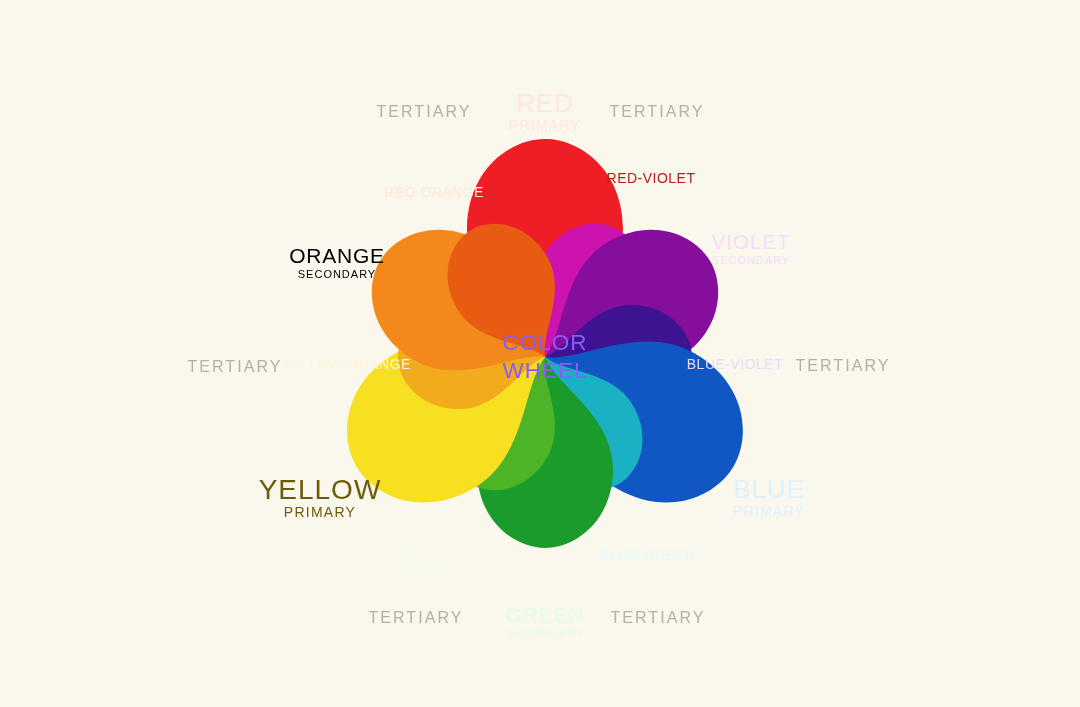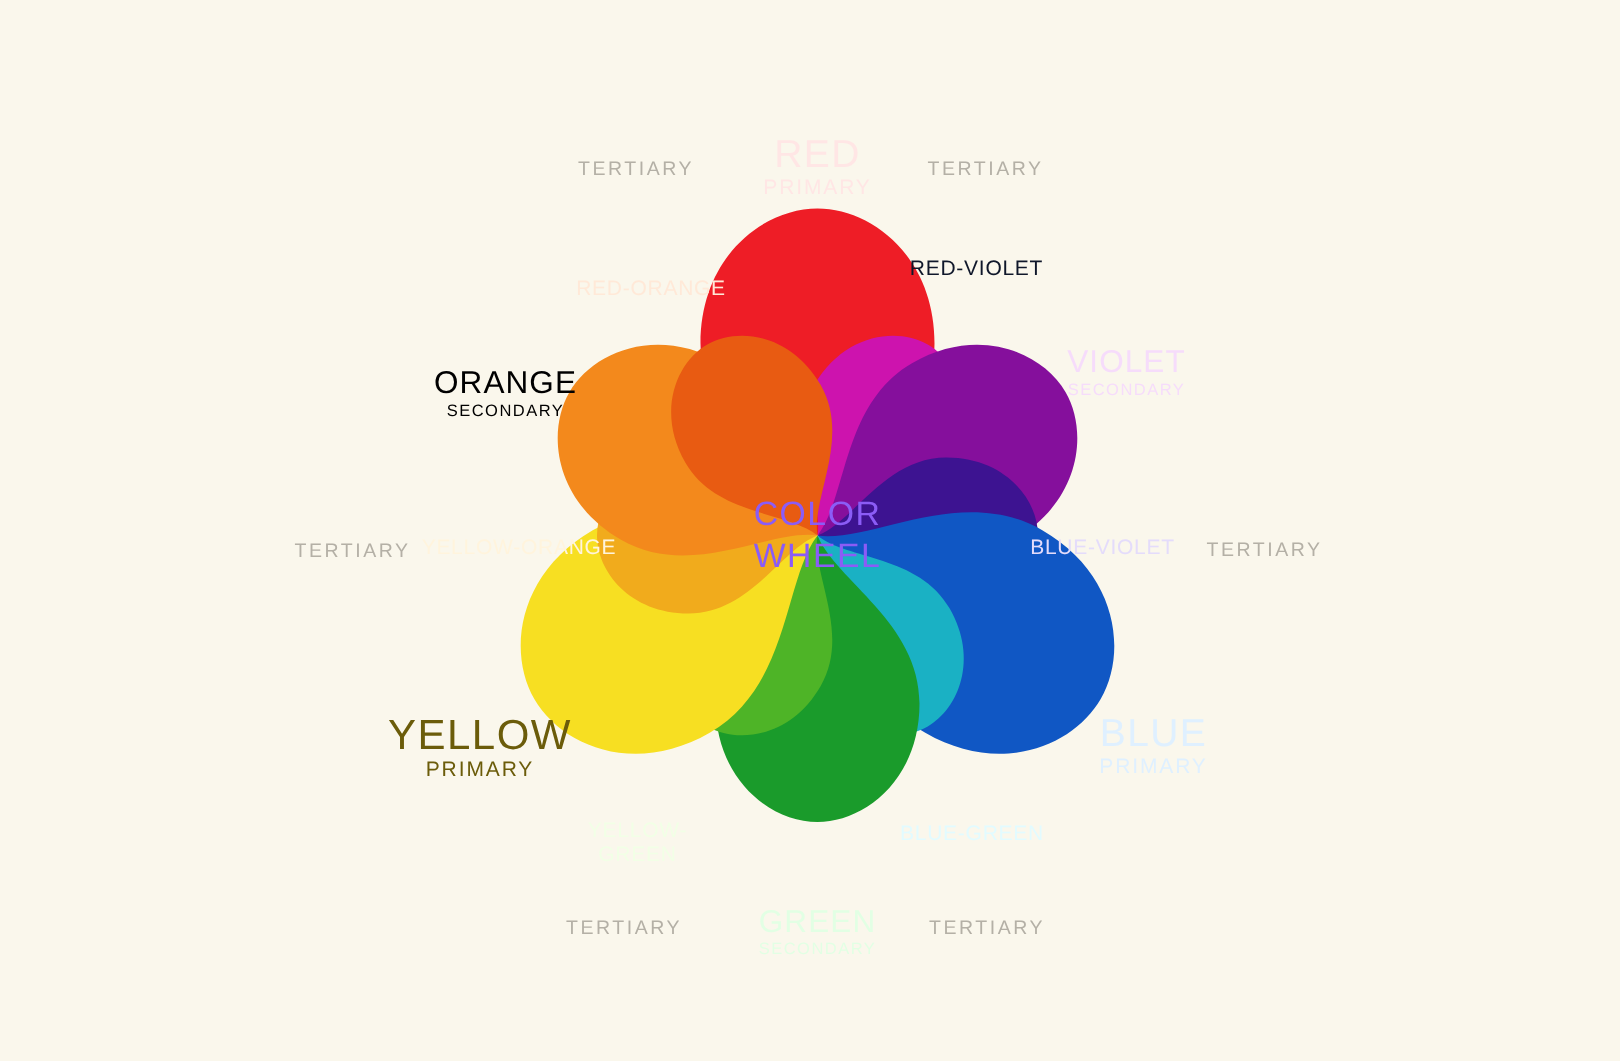--- a/index.html
+++ b/index.html
@@ -38,21 +38,21 @@
   }
   .petal-role {
     display: block;
     font-weight: 400;
     letter-spacing: 0.09em;
   }
   .tertiary-tag {
     position: absolute;
     transform: translate(-50%, -50%);
     color: #b4b0a6;
-    font-size: 13px;
+    font-size: 16px;
     letter-spacing: 0.13em;
     font-weight: 400;
     white-space: nowrap;
     pointer-events: none;
     font-family: "Liberation Sans", sans-serif;
   }
   #center-title {
     position: absolute;
     left: 545px;
     top: 357px;
@@ -108,21 +108,21 @@
         <use xlink:href="#petal-tertiary" fill="#4eb427" transform="translate(545,357) rotate(210)"></use>
         <use xlink:href="#petal-primary" fill="#f7df22" transform="translate(545,357) rotate(240)"></use>
         <use xlink:href="#petal-tertiary" fill="#f1ab1c" transform="translate(545,357) rotate(270)"></use>
         <use xlink:href="#petal-secondary" fill="#f3891c" transform="translate(545,357) rotate(300)"></use>
         <use xlink:href="#petal-tertiary" fill="#e85b12" transform="translate(545,357) rotate(330)"></use>
       </g>
   </svg>
 
   <div id="label-layer">
       <div class="petal-label" style="left: 545px; top: 111px; color: rgb(255, 230, 229);"><span class="petal-name" style="font-size: 26px;">RED</span><span class="petal-role" style="font-size: 14px;">PRIMARY</span></div>
-      <div class="petal-label" style="left: 651px; top: 179px; color: #0f172a;"><span class="petal-name" style="font-size: 14px;">RED-VIOLET</span></div>
+      <div class="petal-label" style="left: 651px; top: 179px; color: #b91c1c;"><span class="petal-name" style="font-size: 14px;">RED-VIOLET</span></div>
       <div class="petal-label" style="left: 751px; top: 248px; color: rgb(246, 220, 251);"><span class="petal-name" style="font-size: 21px;">VIOLET</span><span class="petal-role" style="font-size: 11px;">SECONDARY</span></div>
       <div class="petal-label" style="left: 735px; top: 365px; color: rgb(228, 220, 251);"><span class="petal-name" style="font-size: 14px;">BLUE-VIOLET</span></div>
       <div class="petal-label" style="left: 769px; top: 497px; color: rgb(223, 240, 255);"><span class="petal-name" style="font-size: 26px;">BLUE</span><span class="petal-role" style="font-size: 14px;">PRIMARY</span></div>
       <div class="petal-label" style="left: 648px; top: 556px; color: rgb(226, 251, 255);"><span class="petal-name" style="font-size: 14px;">BLUE-GREEN</span></div>
       <div class="petal-label" style="left: 545px; top: 621px; color: rgb(226, 255, 228);"><span class="petal-name" style="font-size: 21px;">GREEN</span><span class="petal-role" style="font-size: 11px;">SECONDARY</span></div>
       <div class="petal-label" style="left: 425px; top: 562px; color: rgb(242, 255, 230);"><span class="petal-name" style="font-size: 14px;">YELLOW-
 GREEN</span></div>
       <div class="petal-label" style="left: 320px; top: 498px; color: rgb(107, 92, 10); text-align: center;"><span class="petal-name" style="font-size: 28px;">YELLOW</span><span class="petal-role" style="font-size: 14px;">PRIMARY</span></div>
       <div class="petal-label" style="left: 346px; top: 365px; color: rgb(255, 244, 221);"><span class="petal-name" style="font-size: 14px;">YELLOW-ORANGE</span></div>
       <div class="petal-label" style="left: 337px; top: 262px; color: #000000;"><span class="petal-name" style="font-size: 21px;">ORANGE</span><span class="petal-role" style="font-size: 11px;">SECONDARY</span></div>

